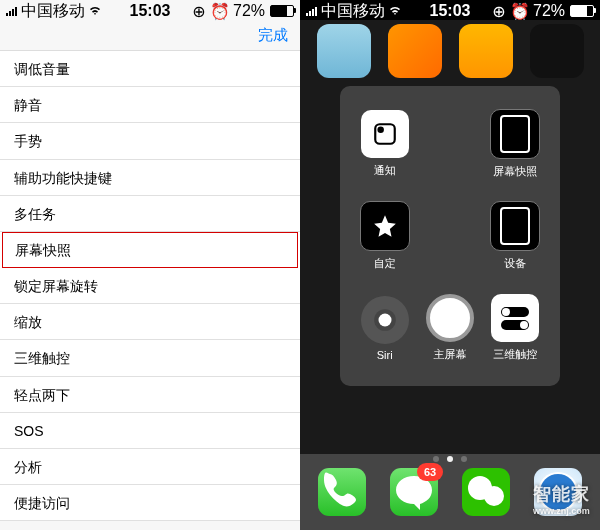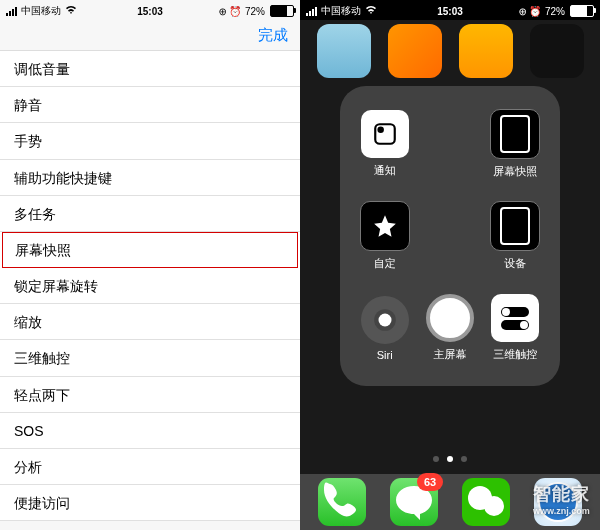--- a/index.html
+++ b/index.html
@@ -20,21 +20,21 @@
     overflow: hidden;
   }
   .phone.left { left: 0; background: #f7f7f7; }
   .phone.right { left: 300px; background: #000; }
 
   
   .status-bar {
     height: 20px;
     display: flex;
     align-items: center;
-    font-size: 10px;
+    font-size: 16px;
     font-weight: 500;
     padding: 2px 6px 0 6px;
     box-sizing: border-box;
   }
   .phone.left .status-bar { color: #000; background: #f7f7f7; }
   .phone.right .status-bar { color: #fff; background: #000; }
   .sb-left { display: flex; align-items: center; gap: 4px; flex:1; }
   .sb-center { flex:0 0 auto; font-weight:600; }
   .sb-right { flex:1; display:flex; justify-content:flex-end; align-items:center; gap:3px; }
   .signal-bars { display:flex; align-items:flex-end; gap:1px; }
@@ -102,21 +102,21 @@
   .bg-app.a4{background:#111;}
 
   
   .at-panel {
     position:absolute;
     top: 66px;
     left: 40px;
     width: 220px;
     height: 300px;
     background: rgba(70,70,70,0.9);
-    border-radius: 26px;
+    border-radius: 10px;
     display:grid;
     grid-template-columns: repeat(3,1fr);
     grid-template-rows: repeat(3,1fr);
     padding: 14px;
     box-sizing:border-box;
     gap: 4px;
   }
   .at-item {
     display:flex; flex-direction:column; align-items:center; justify-content:center;
     color:#fff; font-size:11px;
@@ -149,21 +149,21 @@
   
   .page-dots {
     position:absolute; bottom:68px; left:0; right:0;
     display:flex; justify-content:center; gap:8px;
   }
   .page-dots span { width:6px;height:6px;border-radius:50%;background:#555; }
   .page-dots span.active{background:#fff;}
 
   
   .dock {
-    position:absolute; bottom:0; left:0; right:0; height:56px;
+    position:absolute; bottom:0; left:0; right:0; height:76px;
     background: rgba(200,200,200,0.25);
     display:flex; justify-content:space-around; align-items:center;
     padding:0 6px;
   }
   .dock-app {
     width:48px;height:48px;border-radius:11px;position:relative;
   }
   .dock-app.phoneapp{background:linear-gradient(#6fe36f,#28c028);}
   .dock-app.msg{background:linear-gradient(#6fe36f,#28c028);}
   .dock-app.wechat{background:#2dc100;}

